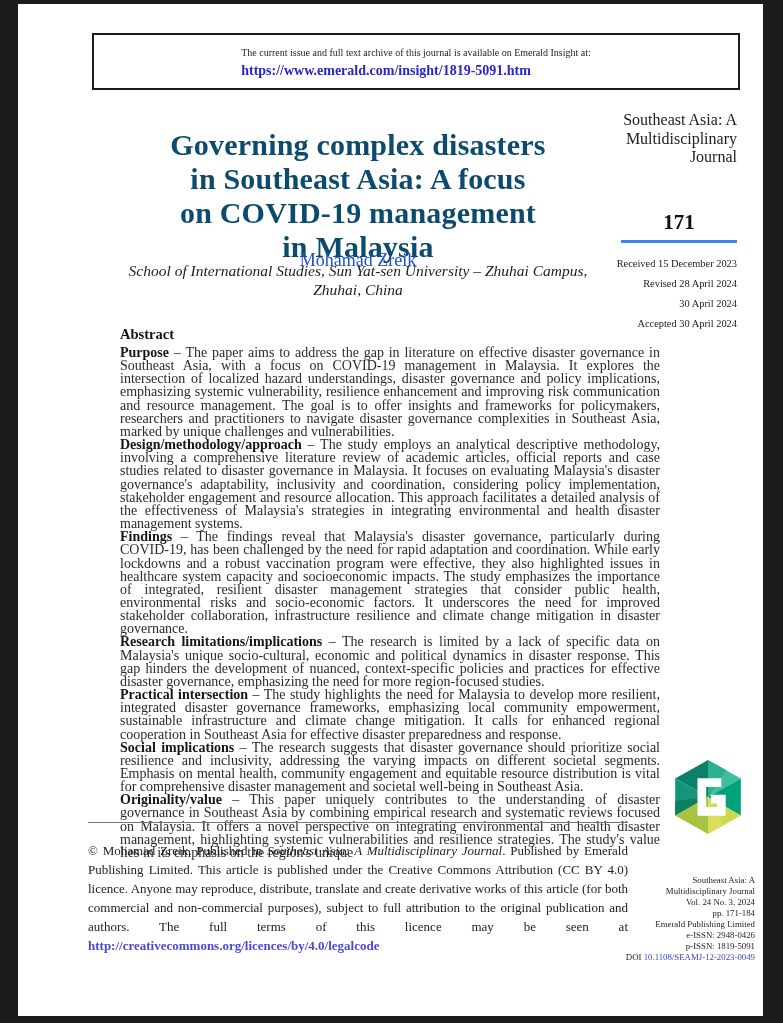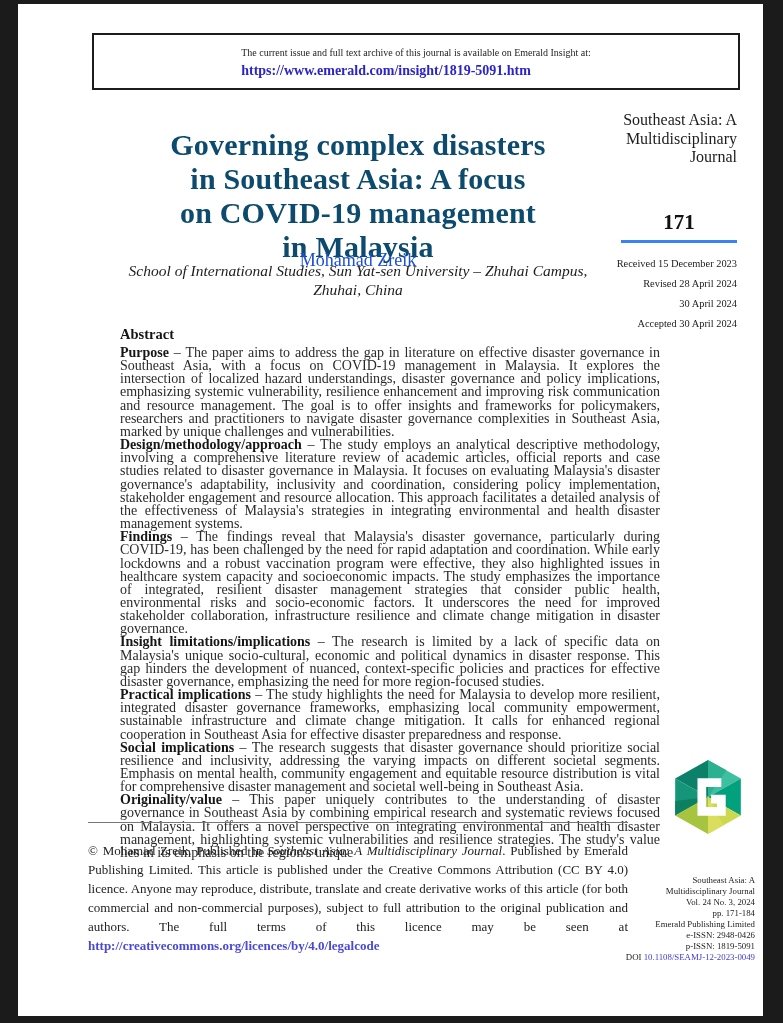--- a/index.html
+++ b/index.html
@@ -100,22 +100,22 @@
   <div class="author">Mohamad Zreik</div>
   <div class="affiliation">School of International Studies, Sun Yat-sen University – Zhuhai Campus,
 Zhuhai, China</div>
 
   <div class="abstract-wrap">
     <h2 class="abstract-heading">Abstract</h2>
     <div>
         <p class="abs-p"><b>Purpose</b><span> – The paper aims to address the gap in literature on effective disaster governance in Southeast Asia, with a focus on COVID-19 management in Malaysia. It explores the intersection of localized hazard understandings, disaster governance and policy implications, emphasizing systemic vulnerability, resilience enhancement and improving risk communication and resource management. The goal is to offer insights and frameworks for policymakers, researchers and practitioners to navigate disaster governance complexities in Southeast Asia, marked by unique challenges and vulnerabilities.</span></p>
         <p class="abs-p"><b>Design/methodology/approach</b><span> – The study employs an analytical descriptive methodology, involving a comprehensive literature review of academic articles, official reports and case studies related to disaster governance in Malaysia. It focuses on evaluating Malaysia's disaster governance's adaptability, inclusivity and coordination, considering policy implementation, stakeholder engagement and resource allocation. This approach facilitates a detailed analysis of the effectiveness of Malaysia's strategies in integrating environmental and health disaster management systems.</span></p>
         <p class="abs-p"><b>Findings</b><span> – The findings reveal that Malaysia's disaster governance, particularly during COVID-19, has been challenged by the need for rapid adaptation and coordination. While early lockdowns and a robust vaccination program were effective, they also highlighted issues in healthcare system capacity and socioeconomic impacts. The study emphasizes the importance of integrated, resilient disaster management strategies that consider public health, environmental risks and socio-economic factors. It underscores the need for improved stakeholder collaboration, infrastructure resilience and climate change mitigation in disaster governance.</span></p>
-        <p class="abs-p"><b>Insight limitations/implications</b><span> – The research is limited by a lack of specific data on Malaysia's unique socio-cultural, economic and political dynamics in disaster response. This gap hinders the development of nuanced, context-specific policies and practices for effective disaster governance, emphasizing the need for more region-focused studies.</span></p>
-        <p class="abs-p"><b>Practical implications</b><span> – The study highlights the need for Malaysia to develop more resilient, integrated disaster governance frameworks, emphasizing local community empowerment, sustainable infrastructure and climate change mitigation. It calls for enhanced regional cooperation in Southeast Asia for effective disaster preparedness and response.</span></p>
+        <p class="abs-p"><b>Research limitations/implications</b><span> – The research is limited by a lack of specific data on Malaysia's unique socio-cultural, economic and political dynamics in disaster response. This gap hinders the development of nuanced, context-specific policies and practices for effective disaster governance, emphasizing the need for more region-focused studies.</span></p>
+        <p class="abs-p"><b>Practical intersection</b><span> – The study highlights the need for Malaysia to develop more resilient, integrated disaster governance frameworks, emphasizing local community empowerment, sustainable infrastructure and climate change mitigation. It calls for enhanced regional cooperation in Southeast Asia for effective disaster preparedness and response.</span></p>
         <p class="abs-p"><b>Social implications</b><span> – The research suggests that disaster governance should prioritize social resilience and inclusivity, addressing the varying impacts on different societal segments. Emphasis on mental health, community engagement and equitable resource distribution is vital for comprehensive disaster management and societal well-being in Southeast Asia.</span></p>
         <p class="abs-p"><b>Originality/value</b><span> – This paper uniquely contributes to the understanding of disaster governance in Southeast Asia by combining empirical research and systematic reviews focused on Malaysia. It offers a novel perspective on integrating environmental and health disaster management, highlighting systemic vulnerabilities and resilience strategies. The study's value lies in its emphasis on the region's unique</span></p>
       </div>
   </div>
 
   <div class="footer-rule"></div>
   <p class="footer-text"><span>© Mohamad Zreik. Published in </span><span class="jrnl">Southeast Asia: A Multidisciplinary Journal</span><span>. Published by Emerald Publishing Limited. This article is published under the Creative Commons Attribution (CC BY 4.0) licence. Anyone may reproduce, distribute, translate and create derivative works of this article (for both commercial and non-commercial purposes), subject to full attribution to the original publication and authors. The full terms of this licence may be seen at </span><a href="#">http://creativecommons.org/licences/by/4.0/legalcode</a></p>
 
   <div class="rr-journal-name">Southeast Asia: A
 Multidisciplinary

